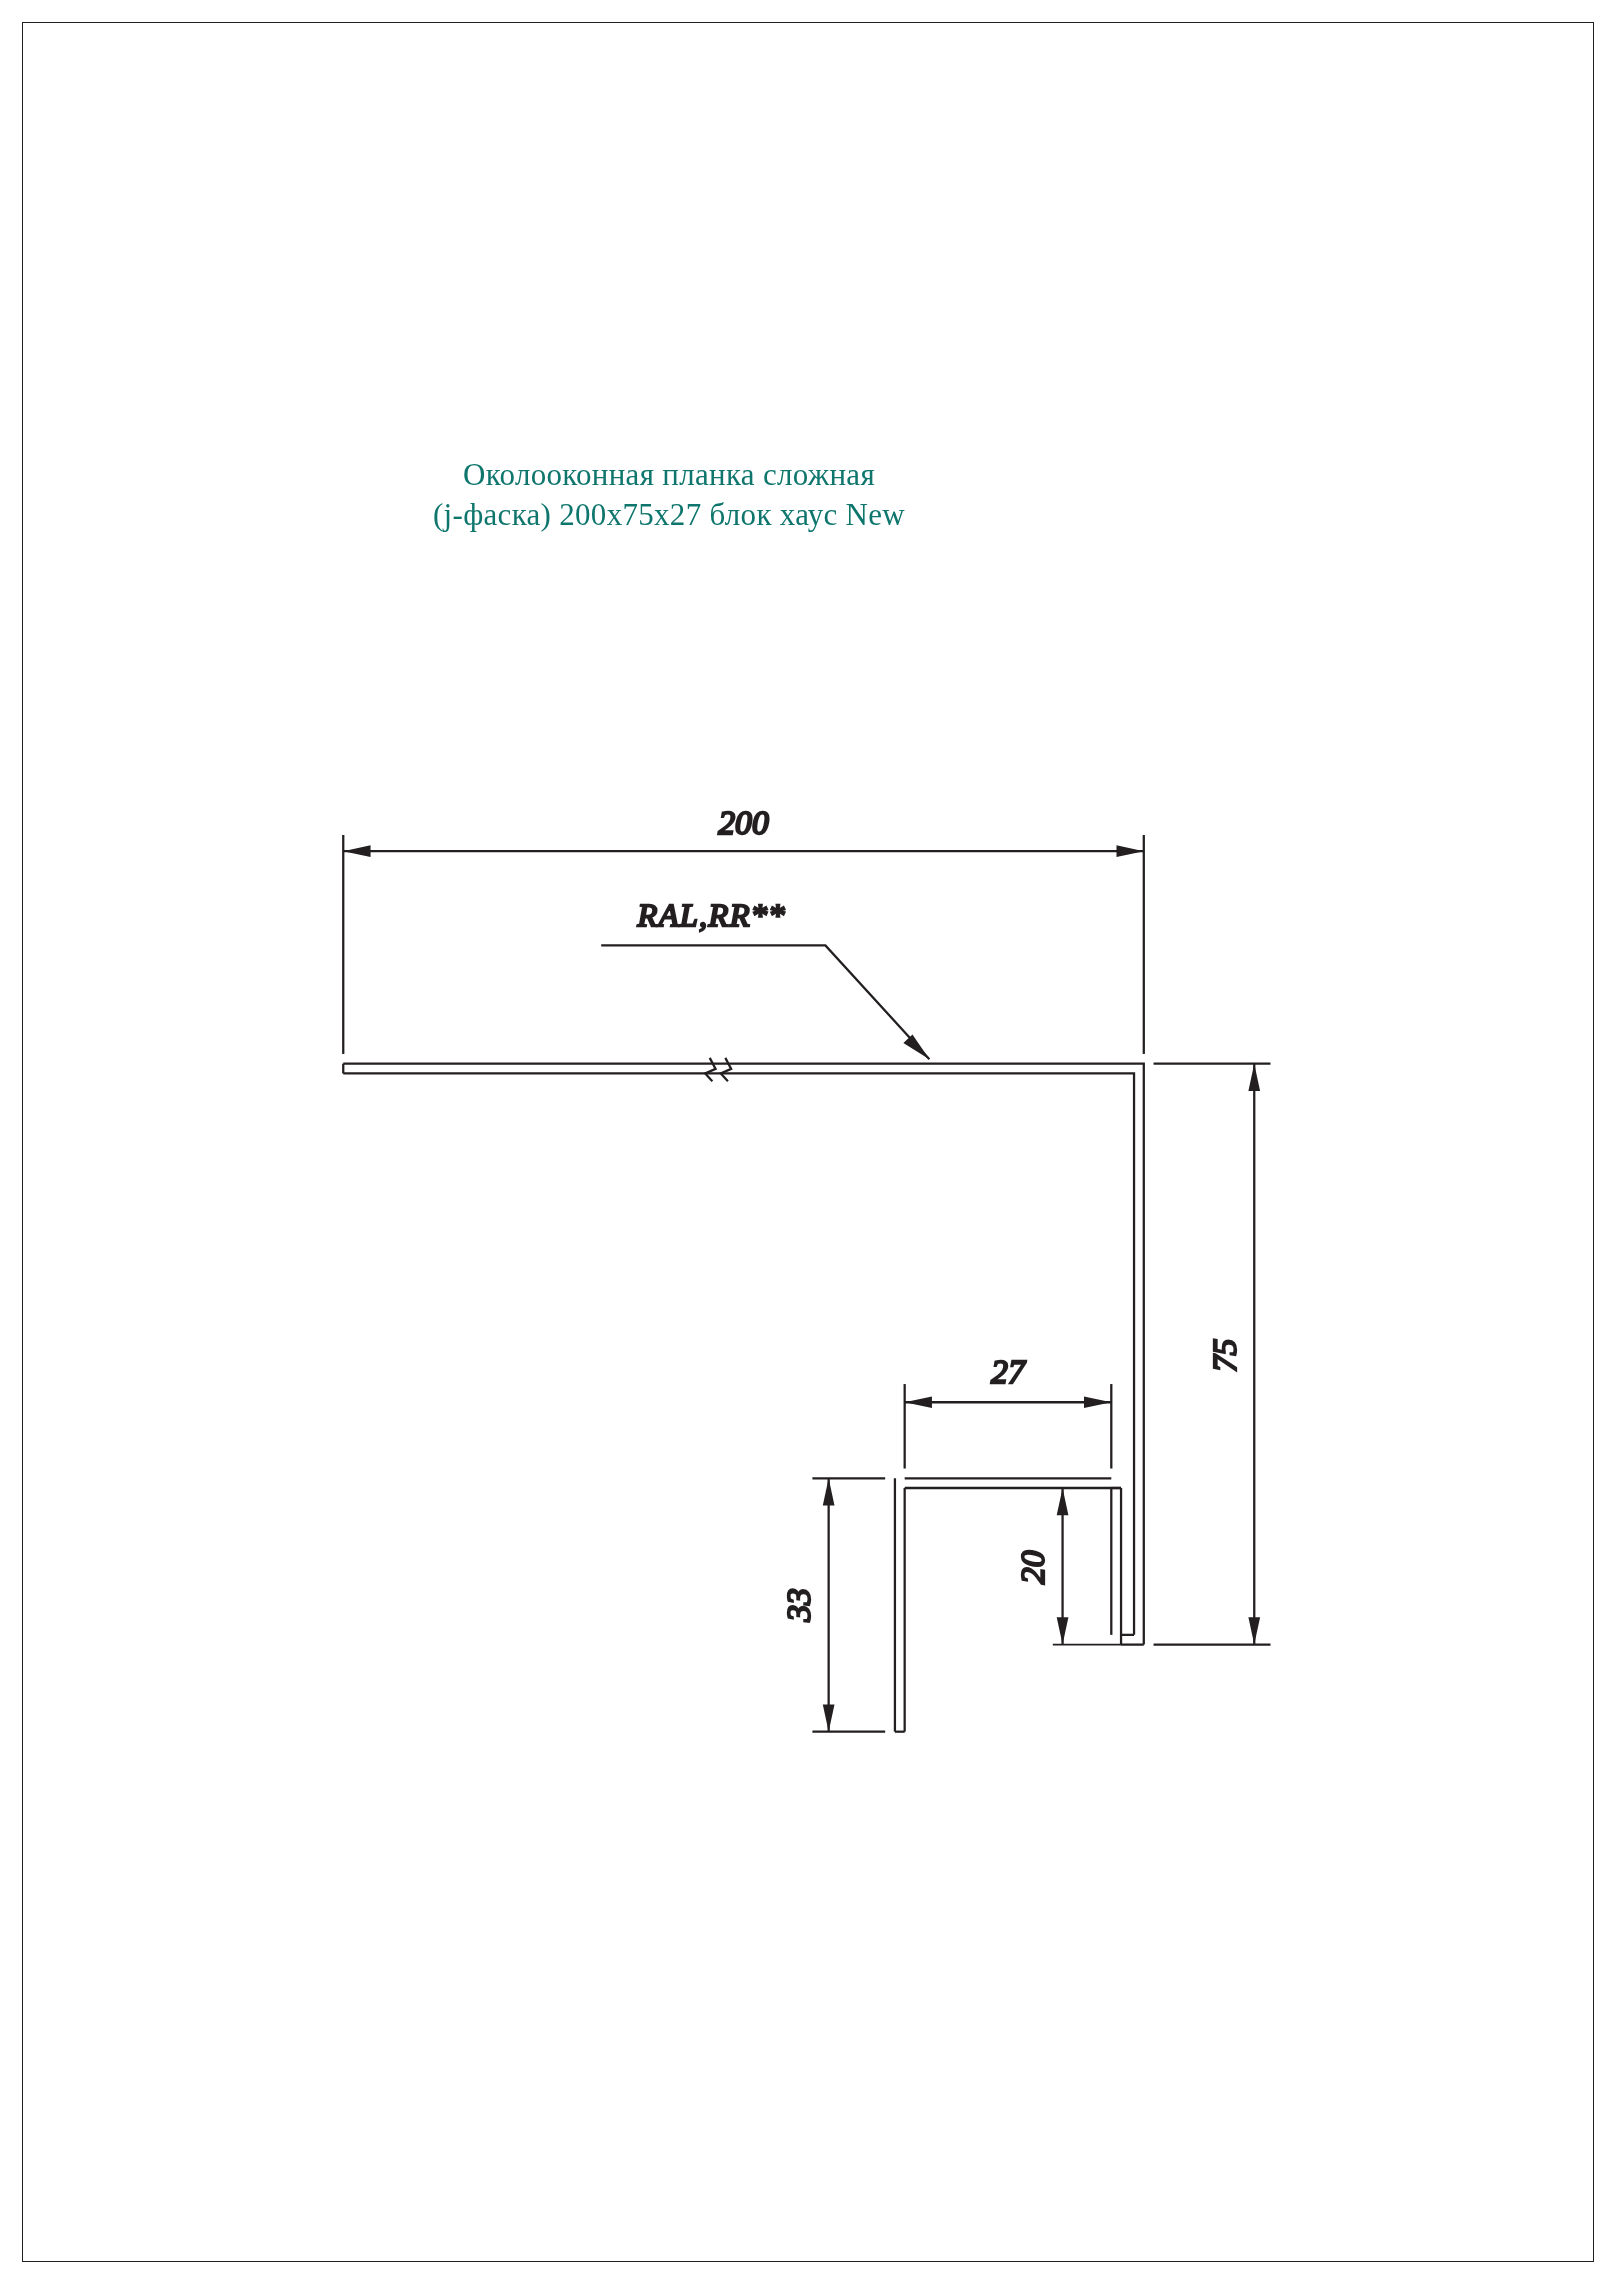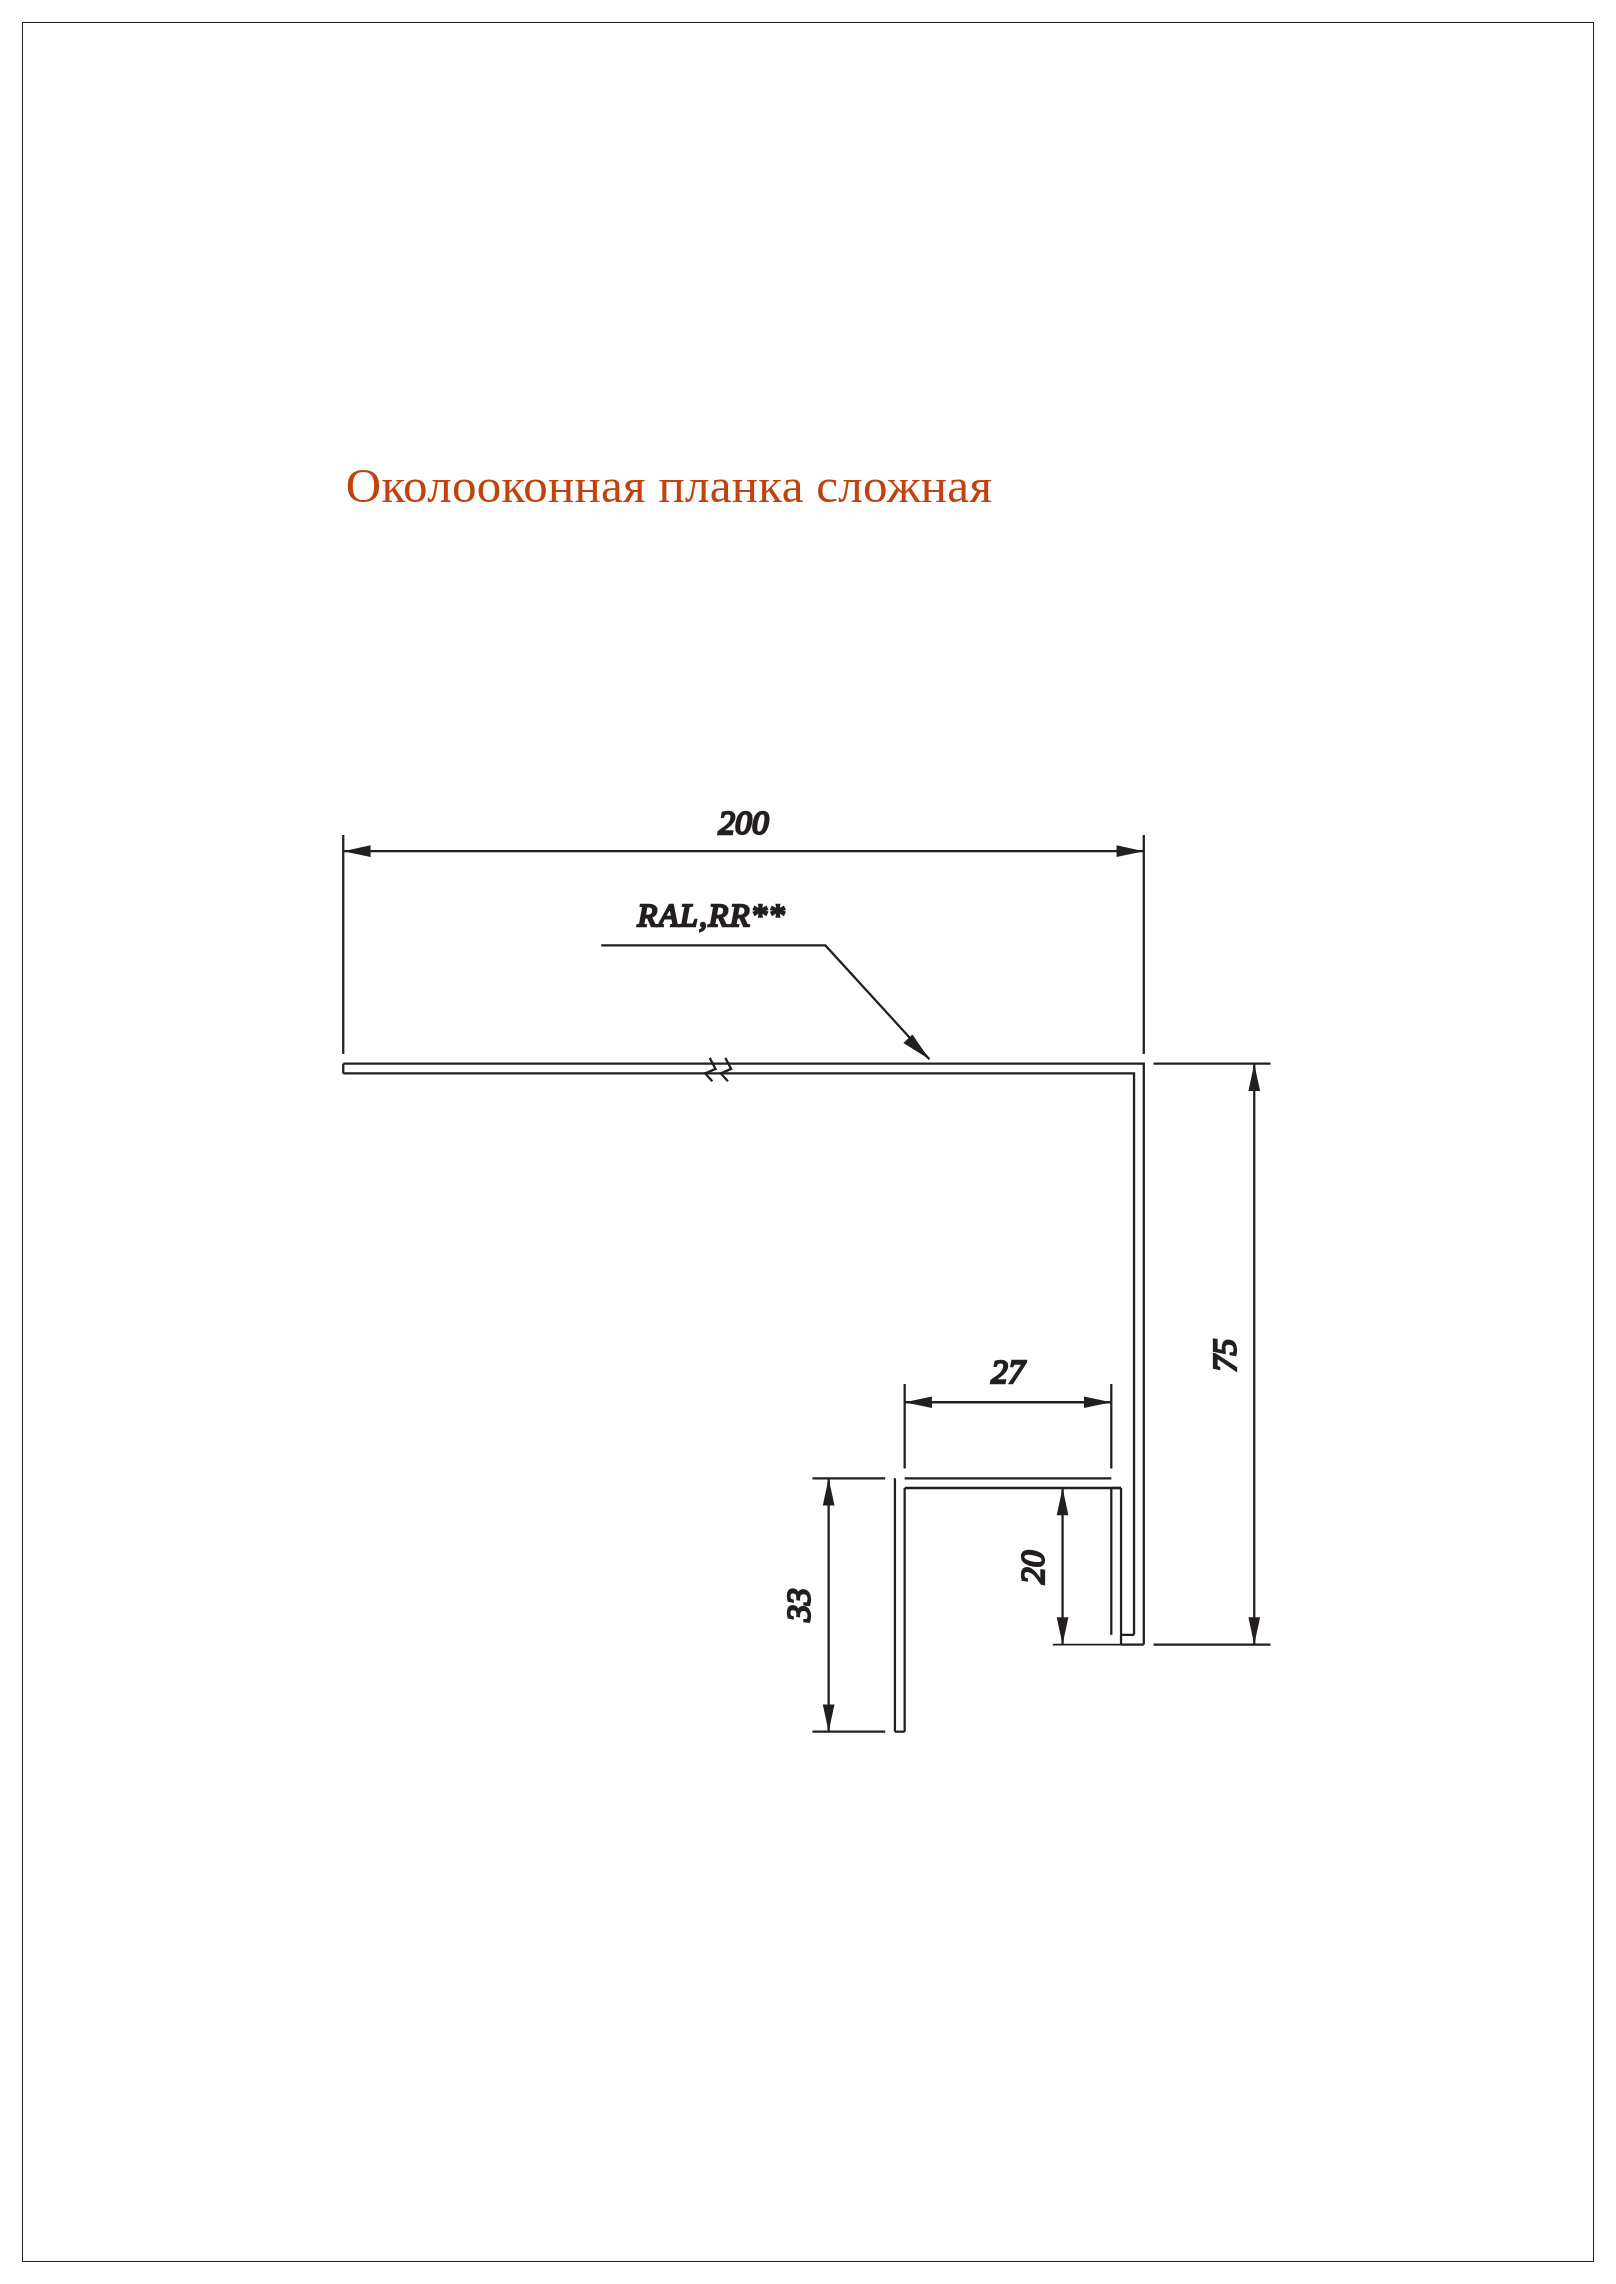--- a/index.html
+++ b/index.html
@@ -28,23 +28,23 @@
     height: 2240px;
     border: 1.9px solid #231f20;
     box-sizing: border-box;
   }
   #title-block {
     position: absolute;
     left: 0;
     top: 455px;
     width: 1338px;
     text-align: center;
-    color: #c2410c;
+    color: #0f766e;
     font-family: "Liberation Serif", serif;
-    font-size: 49px;
+    font-size: 31px;
     line-height: 1.28;
     letter-spacing: 0.3px;
   }
   #title-block .line {
     display: block;
     white-space: nowrap;
   }
   #drawing {
     position: absolute;
     left: 0;
@@ -68,20 +68,21 @@
 </style>
 </head>
 <body>
 
 <div id="page">
 
   <div id="page-border"></div>
 
   <div id="title-block">
     <span class="line">Околооконная планка сложная</span>
+    <span class="line">(j-фаска) 200x75x27 блок хаус New</span>
   </div>
 
   <svg id="drawing" viewBox="0 0 2488 3515">
 
     <g stroke="#231f20" fill="none" stroke-width="3.5" stroke-linecap="butt" stroke-linejoin="miter">
 
       <g>
 
         <path d="M 528 1637 L 1760 1637 L 1760 2531"></path>
 

